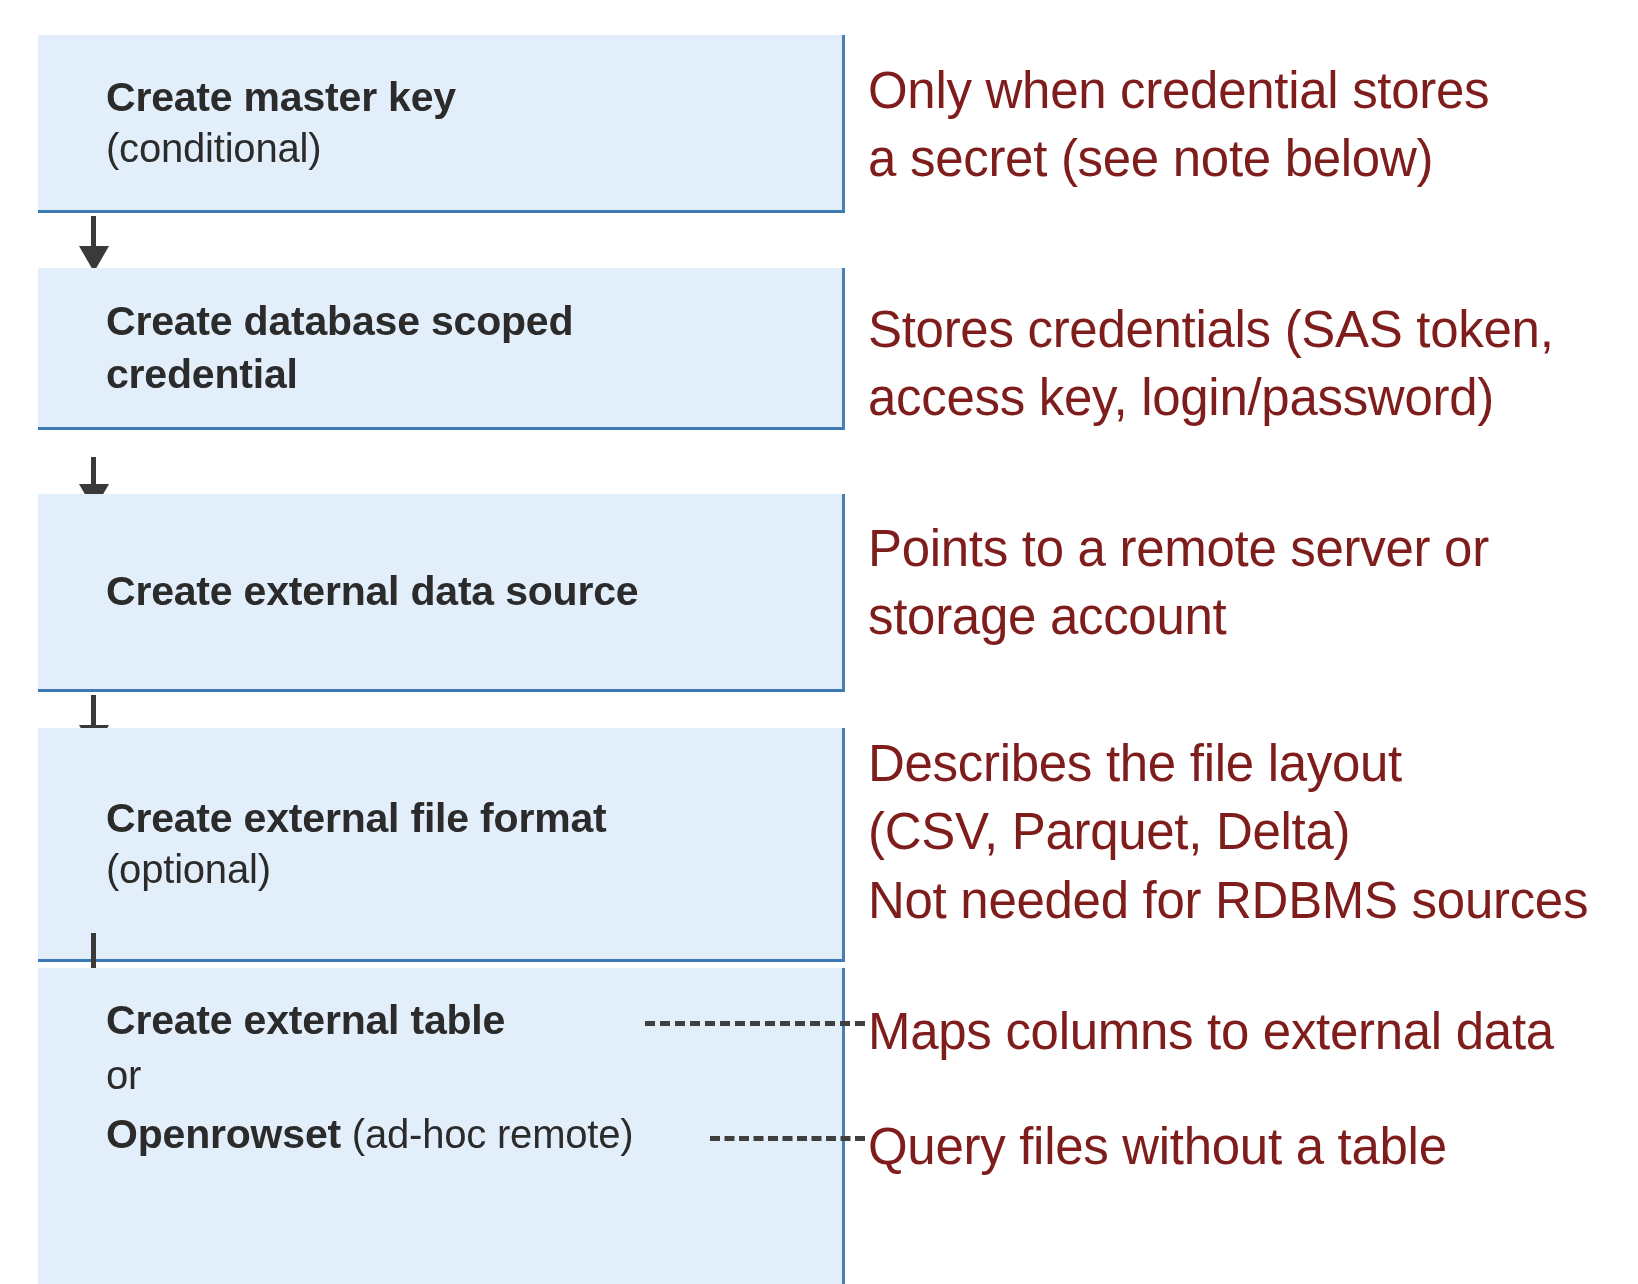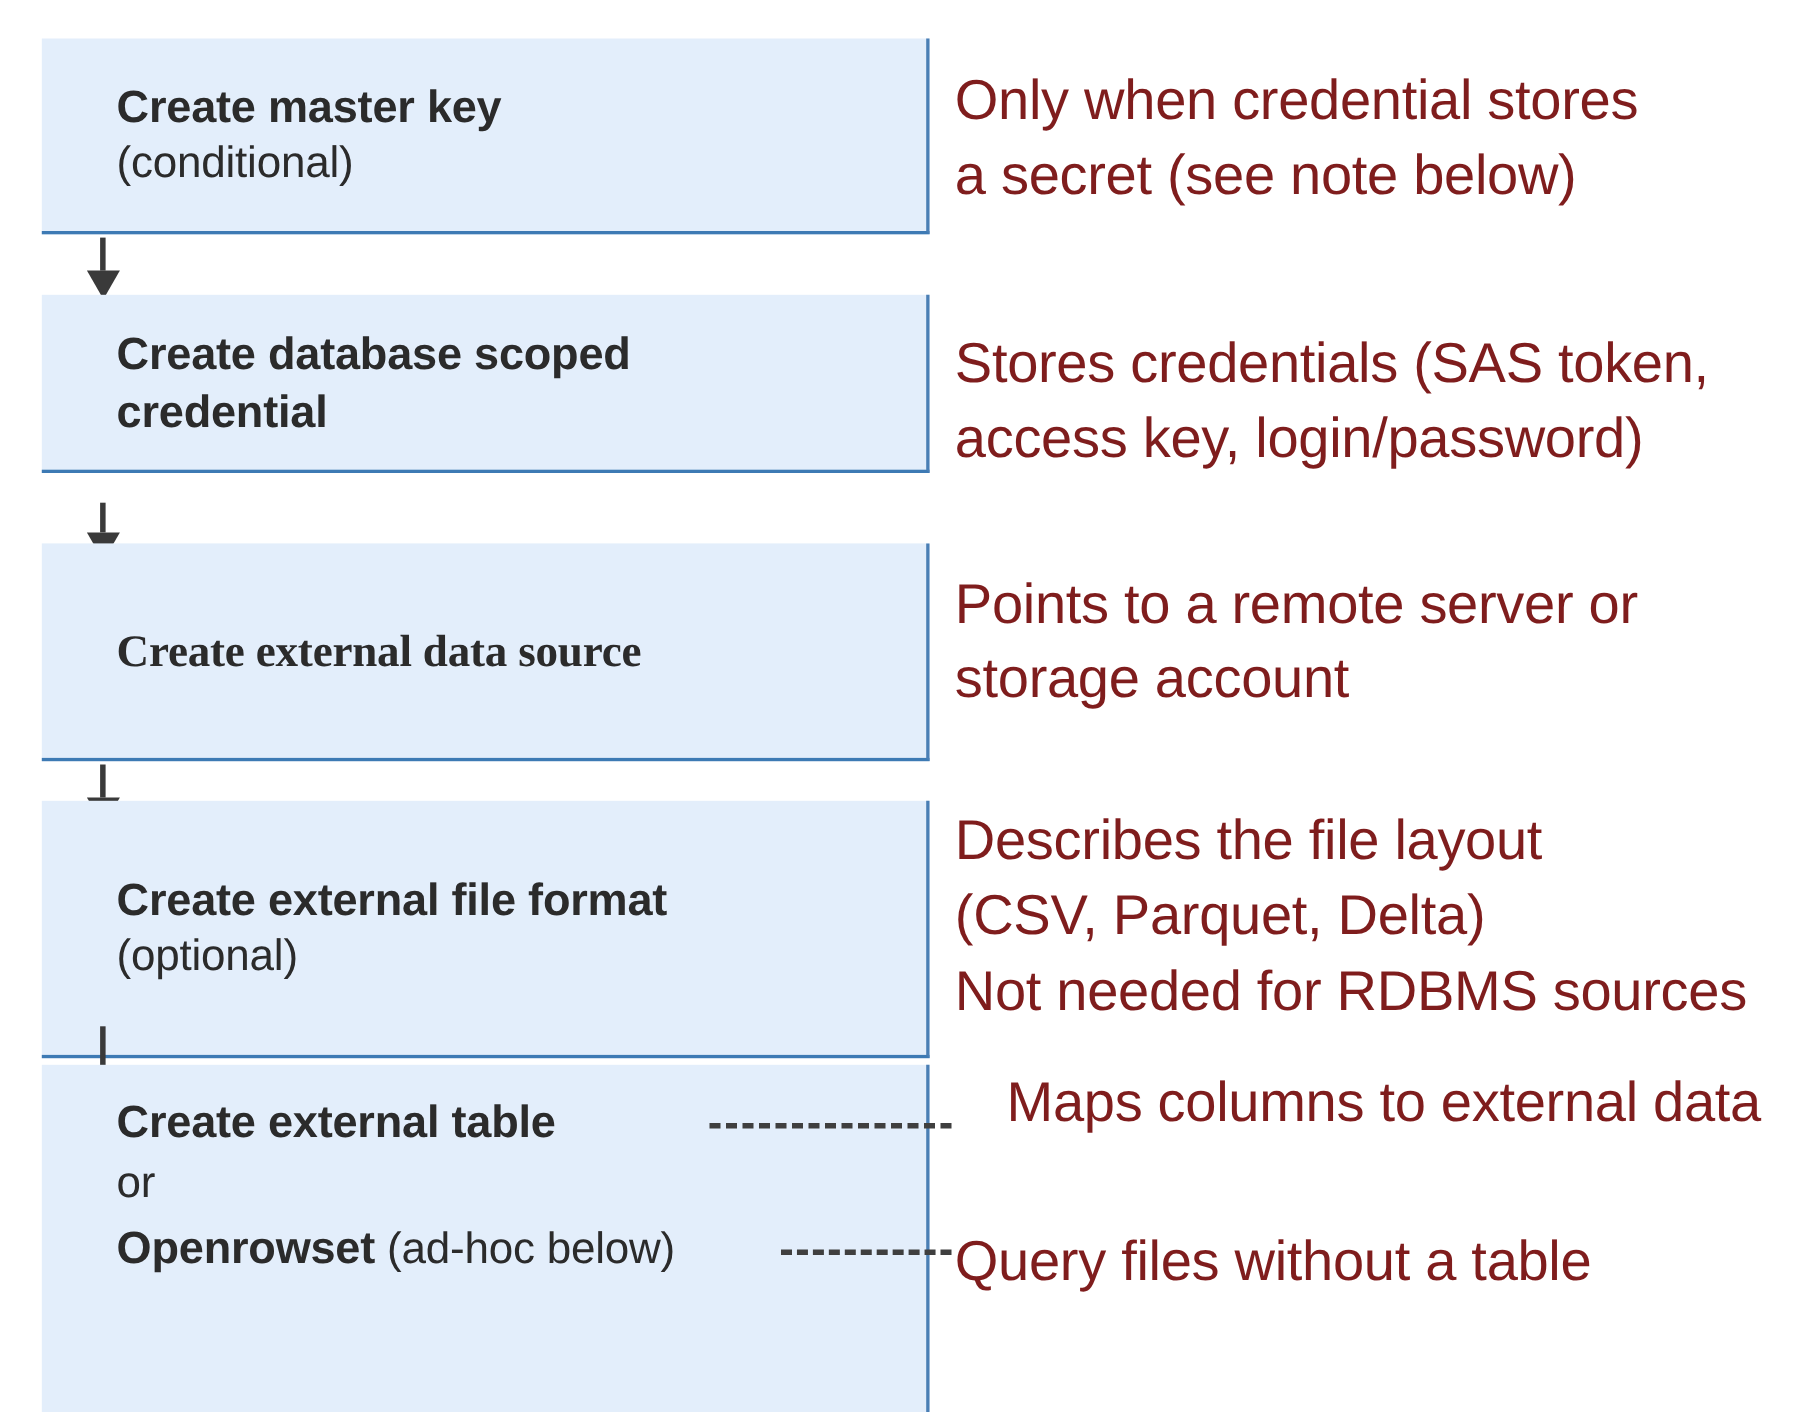--- a/index.html
+++ b/index.html
@@ -116,21 +116,21 @@
 credential</div>
     </div>
   </div>
   <div class="arrow" style="top:457px; height:52px;">
     <div class="shaft" style="height:27px;"></div>
     <div class="head" style="top:27px;"></div>
   </div>
   <div class="note" style="top:296px;">Stores credentials (SAS token,
 access key, login/password)</div>
 
-  <div class="step-box" id="box3" style="top:494px; height:198px;font-family:Liberation Serif, serif;">
+  <div class="step-box" id="box3" style="top:494px; height:198px;">
     <div class="step-text">
       <div class="step-title">Create external data source</div>
     </div>
   </div>
   <div class="arrow" style="top:695px; height:56px;">
     <div class="shaft" style="height:30px;"></div>
     <div class="head" style="top:30px;"></div>
   </div>
   <div class="note" style="top:515px;">Points to a remote server or
 storage account</div>
@@ -147,24 +147,24 @@
   </div>
   <div class="note" style="top:730px;">Describes the file layout
 (CSV, Parquet, Delta)
 Not needed for RDBMS sources</div>
 
   <div class="step-box" id="box5" style="top:968px; height:352px; justify-content:flex-start;">
     <div class="step-text" style="padding-top:26px;">
       <div class="step-title">Create external table</div>
       <div class="step-sub" style="margin-top:4px;">or</div>
       <div style="margin-top:6px;">
-        <span class="step-title" style="display:inline;">Openrowset</span><span class="step-sub" style="display:inline;"> </span><span class="step-sub" style="display:inline;">(ad-hoc below)</span>
+        <span class="step-title" style="display:inline;">Openrowset</span><span class="step-sub" style="display:inline;"> </span><span class="step-sub" style="display:inline;">(ad-hoc remote)</span>
       </div>
     </div>
   </div>
 
   <div class="leader" style="left:645px; top:1021px; width:220px;"></div>
-  <div class="note" style="top:968px;margin-left:47px;">Maps columns to external data</div>
+  <div class="note" style="top:998px;">Maps columns to external data</div>
 
   <div class="leader" style="left:710px; top:1136px; width:155px;"></div>
   <div class="note" style="top:1113px;">Query files without a table</div>
 
 </div>
 
 </body></html>

